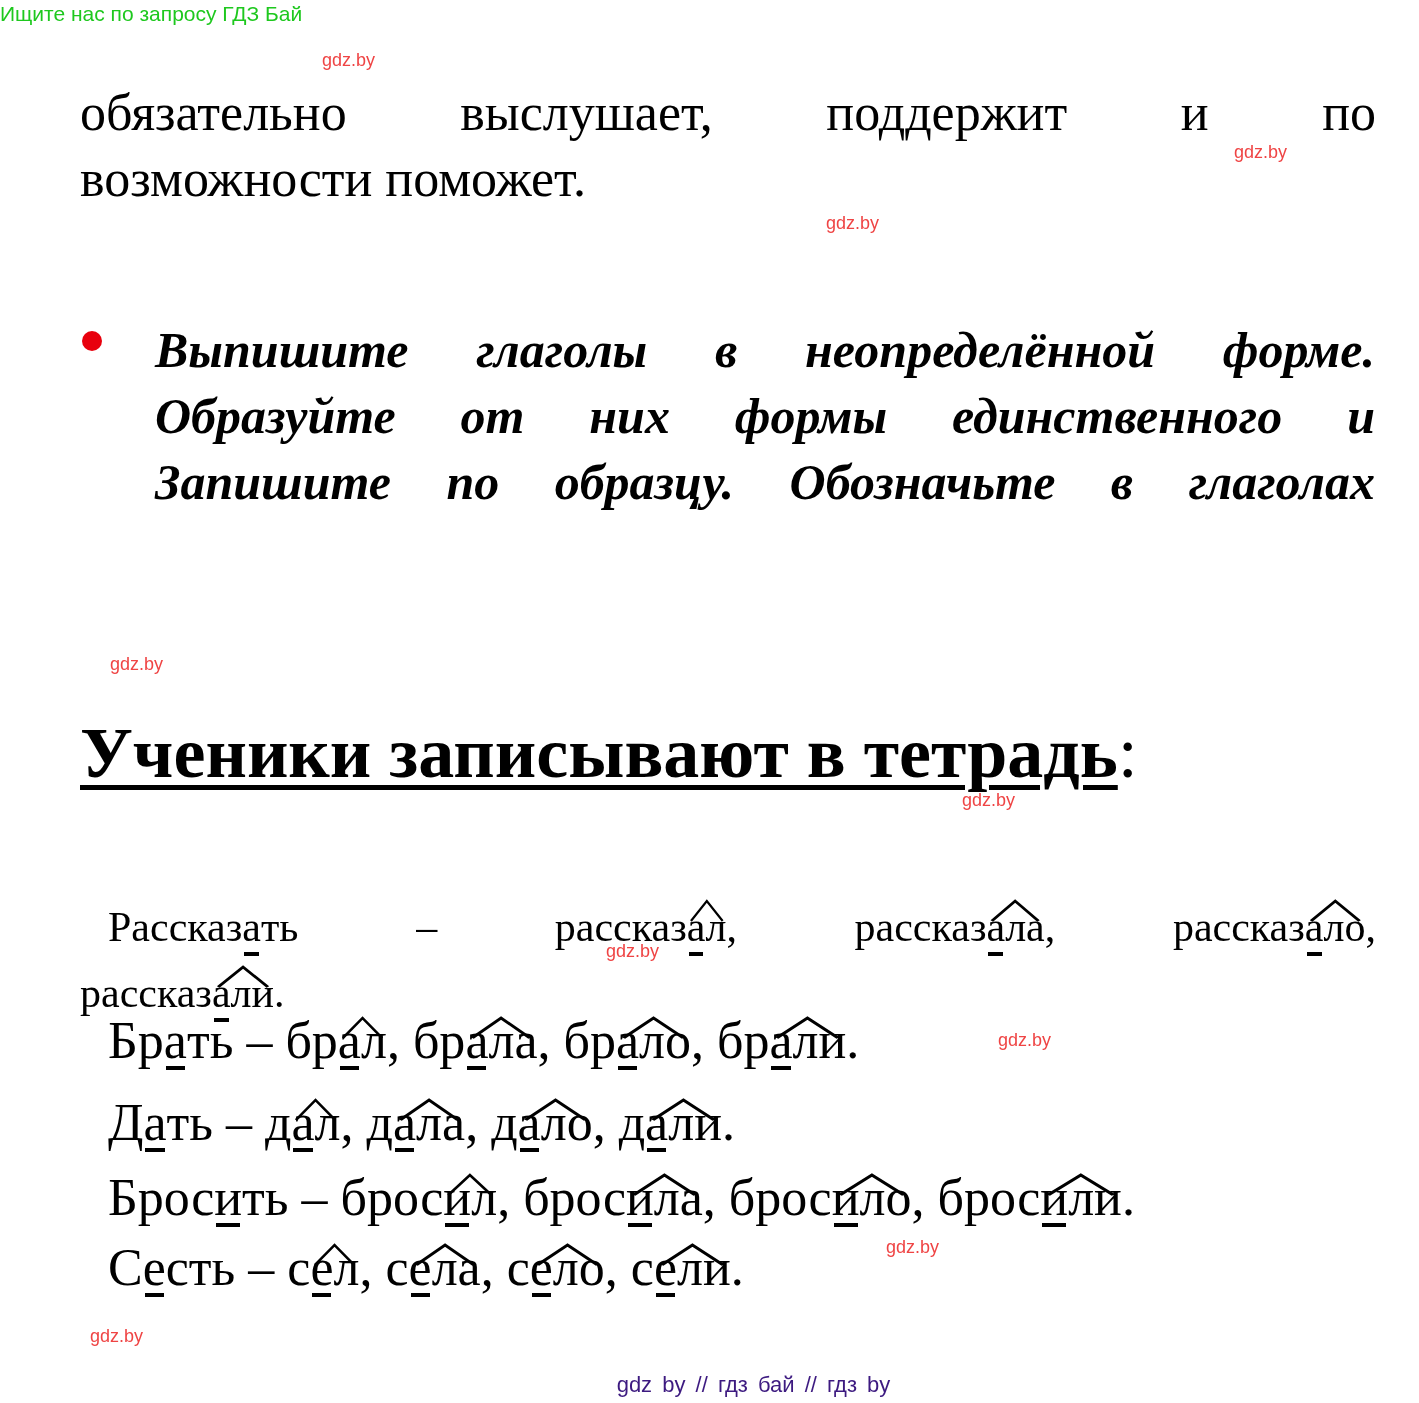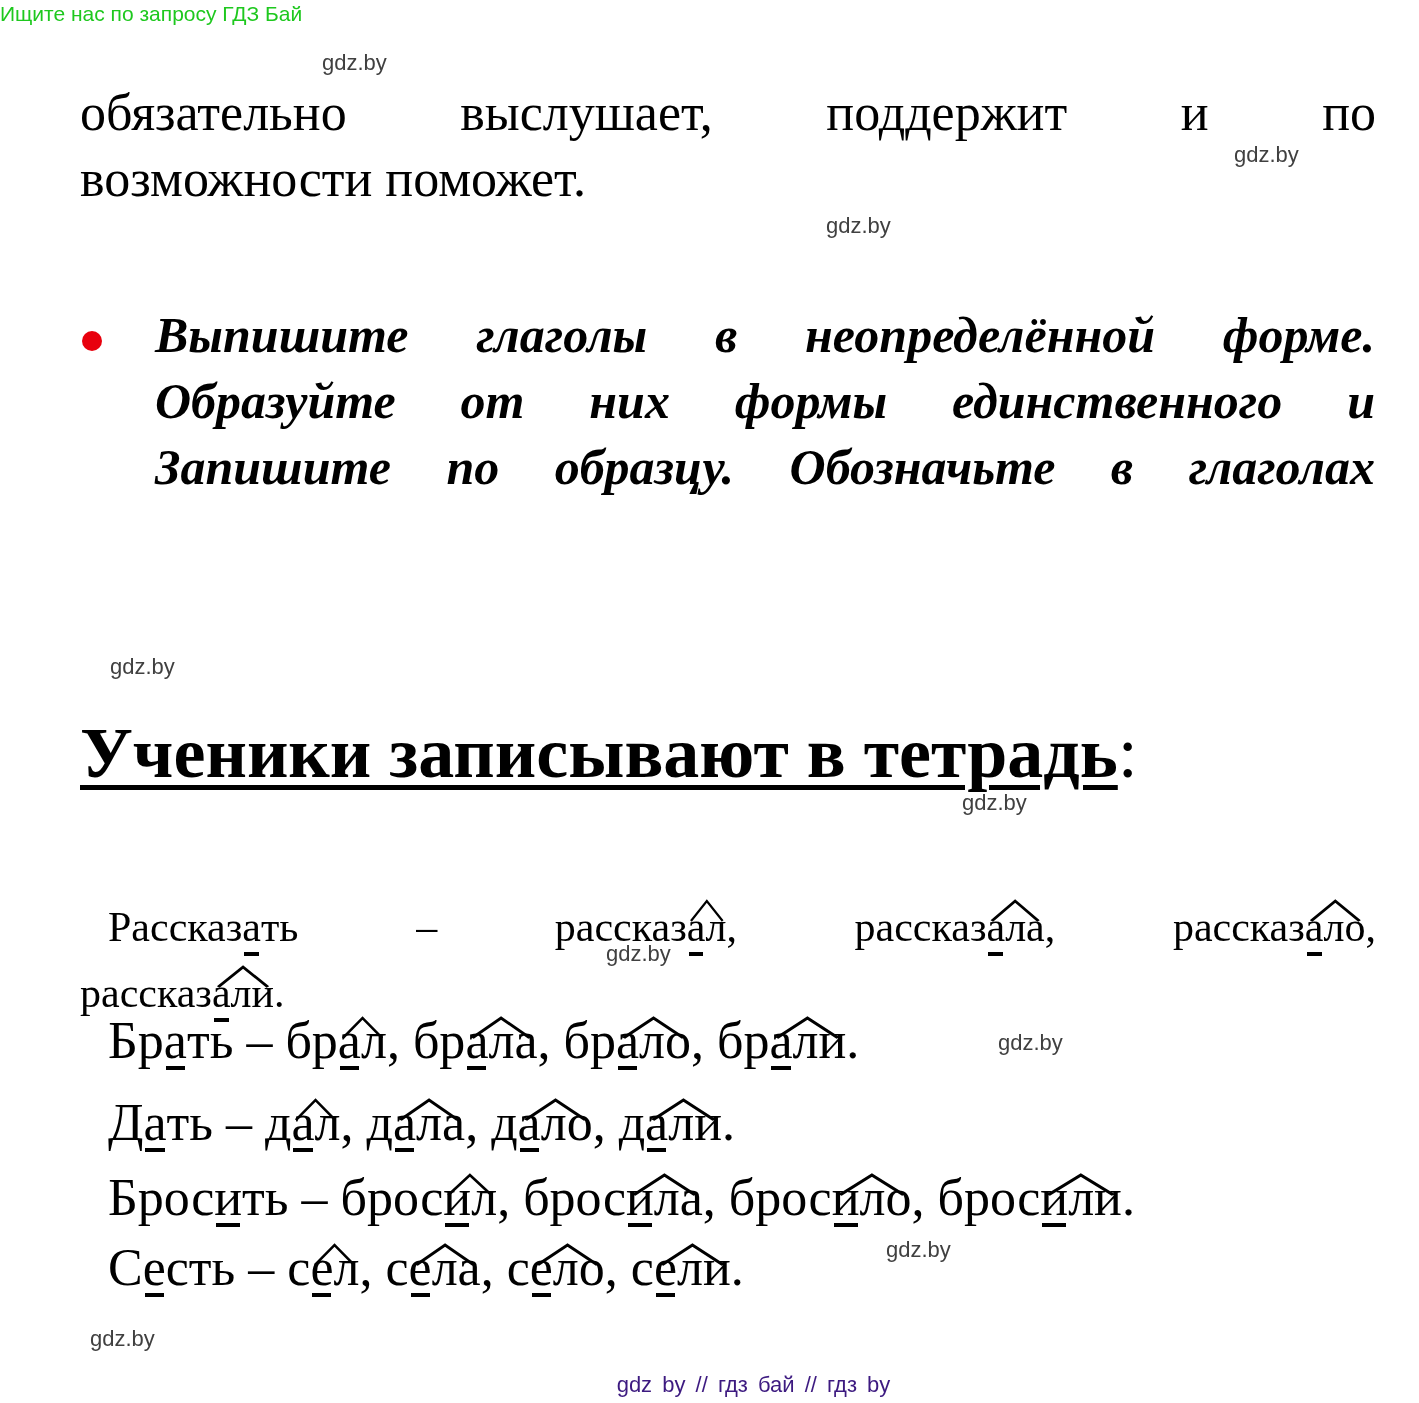--- a/index.html
+++ b/index.html
@@ -1,19 +1,19 @@
 <!DOCTYPE html>
 <html><head>
 <meta charset="utf-8">
 <style>
   html,body{margin:0;padding:0;background:#fff;}
   body{width:1419px;height:1403px;position:relative;overflow:hidden;font-family:"Liberation Serif",serif;color:#000;}
   .abs{position:absolute;}
   .top-banner{left:0;top:0;width:1419px;font-family:"Liberation Sans",sans-serif;font-size:21px;color:#1ec81e;top:2px;}
-  .wm{font-family:"Liberation Sans",sans-serif;font-size:22px;color:#404040;}
+  .wm{font-family:"Liberation Sans",sans-serif;font-size:18px;color:#ef4444;}
   .para{left:80px;width:1296px;font-size:52px;line-height:66px;text-align:justify;text-align-last:left;}
   .para .j{text-align-last:justify;display:block;}
   .task{left:155px;width:1220px;font-size:50px;line-height:66px;font-style:italic;font-weight:bold;text-align:justify;}
   .task .ln{display:block;text-align-last:justify;}
   .task .ln.last{text-align-last:left;}
   .bullet{left:82px;top:331px;width:20px;height:20px;border-radius:50%;background:#e8000d;}
   .heading{left:80px;top:720px;font-size:72px;font-weight:bold;line-height:66px;}
   .heading .u{text-decoration:underline;text-decoration-thickness:5px;text-underline-offset:8px;}
   .ex{left:108px;font-size:52px;line-height:66px;white-space:nowrap;}
   .ex-first{left:80px;width:1296px;top:872px;font-size:42px;line-height:66px;margin-top:22px;}
@@ -39,21 +39,21 @@
 <div class="abs wm" style="left:998px;top:1030px">gdz.by</div>
 <div class="abs wm" style="left:886px;top:1237px">gdz.by</div>
 <div class="abs wm" style="left:90px;top:1326px">gdz.by</div>
 
 <div class="abs para" style="top:80px">
   <span class="j">обязательно выслушает, поддержит и по</span>
   <span>возможности поможет.</span>
 </div>
 
 <div class="abs bullet"></div>
-<div class="abs task" style="top:302px">
+<div class="abs task" style="top:317px">
   <span class="ln">Выпишите глаголы в неопределённой форме.</span>
   <span class="ln">Образуйте от них формы единственного и</span>
   <span class="ln">Запишите по образцу. Обозначьте в глаголах</span>
 </div>
 
 <div class="abs heading">
   <span class="u">Ученики записывают в тетрадь</span><span style="font-weight:normal">:</span>
 </div>
 
 <div id="examples">

